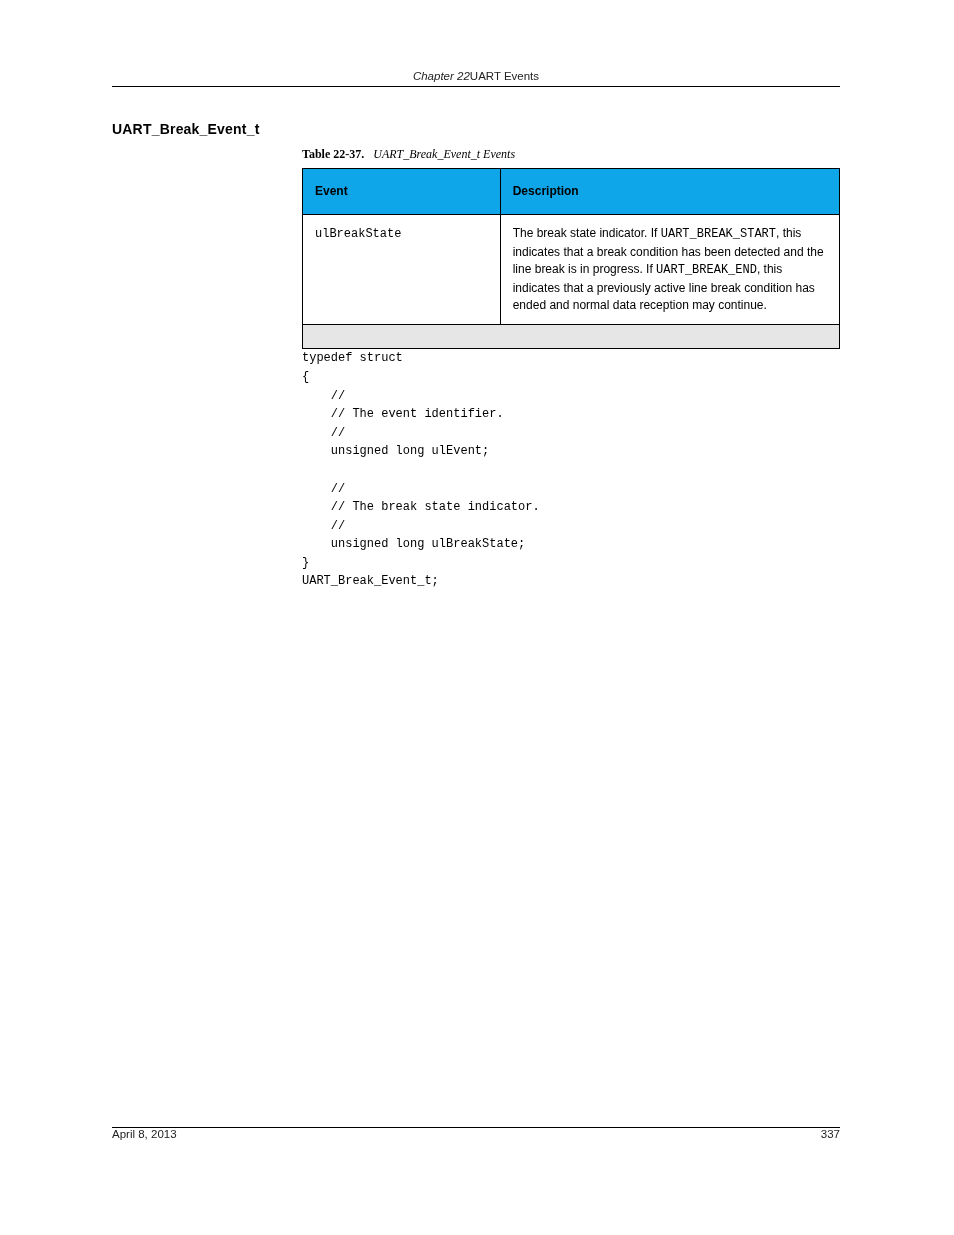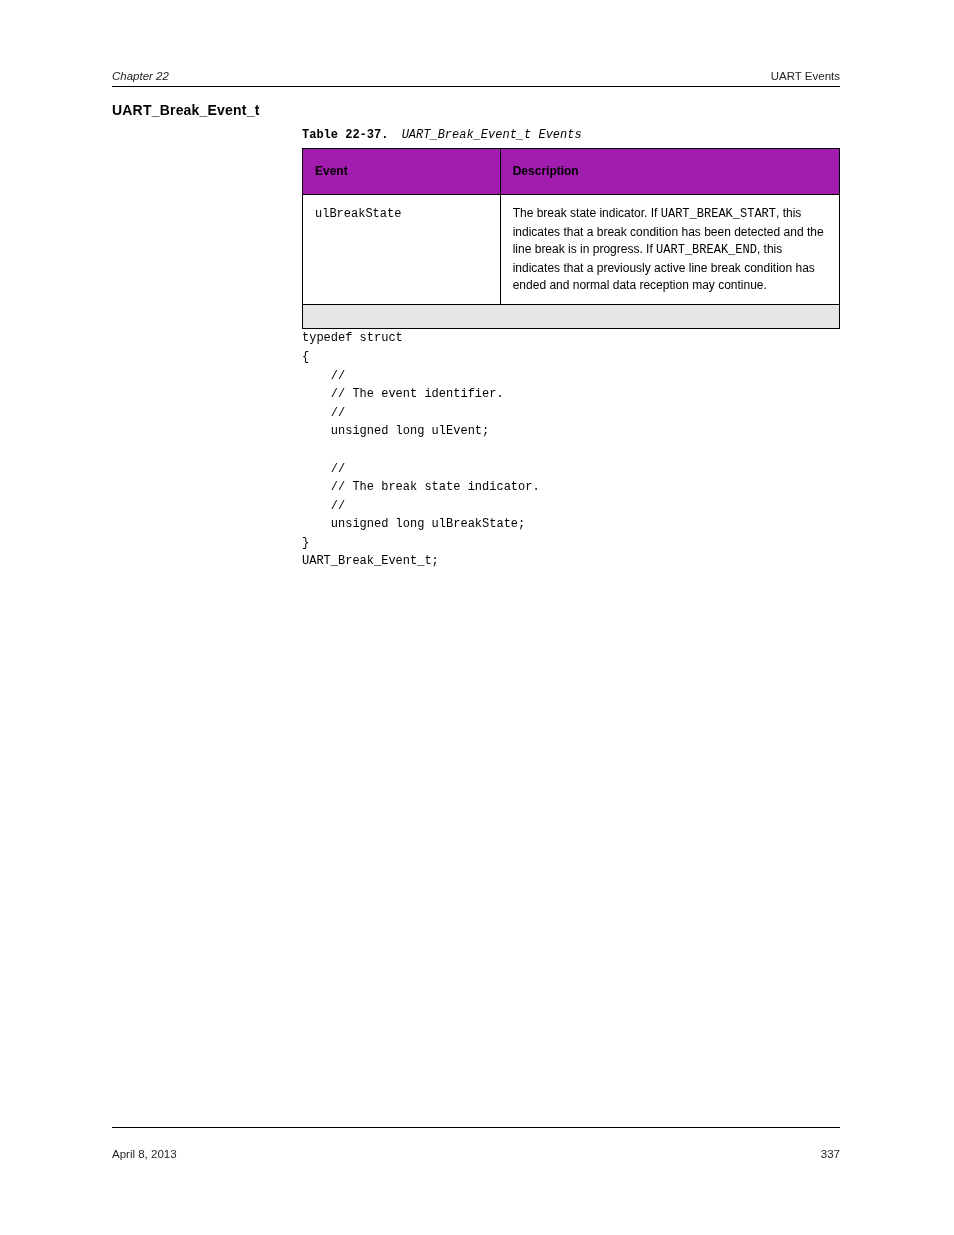--- a/index.html
+++ b/index.html
@@ -10,27 +10,27 @@
     position: relative;
   }
   .page {
     position: absolute;
     left: 112px;
     top: 70px;
     width: 728px;
   }
   .header-bar {
     display: flex;
-    justify-content: space-between;
+    justify-content: center;
     align-items: baseline;
     font-size: 11.5px;
     color: #222;
     padding-bottom: 4px;
     border-bottom: 1.3px solid #000;
-    margin-bottom: 15px;
+    margin-bottom: 34px;
   }
   .header-left { font-style: italic; }
   .breadcrumb {
     font-size: 11.5px;
     color: #222;
     margin-bottom: 22px;
     line-height: 1.35;
   }
   .section-title {
     font-size: 14px;
@@ -38,42 +38,42 @@
     margin-bottom: 10px;
     letter-spacing: 0.2px;
   }
   .intro {
     font-size: 12px;
     line-height: 1.5;
     margin-bottom: 12px;
   }
   .intro .code { font-family: "Courier New", monospace; }
   .table-caption {
-    font-family: Liberation Mono, monospace;
+    font-family: Liberation Serif, serif;
     font-size: 12px;
     margin-left: 190px;
     margin-bottom: 6px;
   }
   .table-caption .tlabel { font-weight: bold; }
   .table-caption .ttitle { font-style: italic; margin-left: 6px; }
   table.desc {
     margin-left: 190px;
     width: 538px;
     border-collapse: collapse;
     font-size: 12px;
   }
   table.desc th, table.desc td {
     border: 1px solid #000;
     vertical-align: top;
     text-align: left;
     padding: 10px 12px 10px 12px;
     line-height: 1.45;
   }
   table.desc th {
-    background: #a21caf;
+    background: #0ea5e9;
     font-weight: bold;
     font-size: 12px;
     padding-top: 14px;
     padding-bottom: 14px;
     margin-top: 20px;
   }
   table.desc .col-event { width: 198px; }
   table.desc .col-desc  { width: 340px; }
   table.desc .footer-row td {
     background: #e6e6e6;
@@ -94,21 +94,21 @@
     line-height: 1.55;
     margin-left: 190px;
     white-space: pre;
   }
   .page-footer {
     position: absolute;
     left: 112px;
     top: 1127px;
     width: 728px;
     border-top: 1.3px solid #000;
-    padding-top: 20px;
+    padding-top: 0;
     display: flex;
     justify-content: space-between;
     font-size: 11.5px;
     color: #222;
   }
 </style>
 </head>
 <body>
 
 <div class="page">

